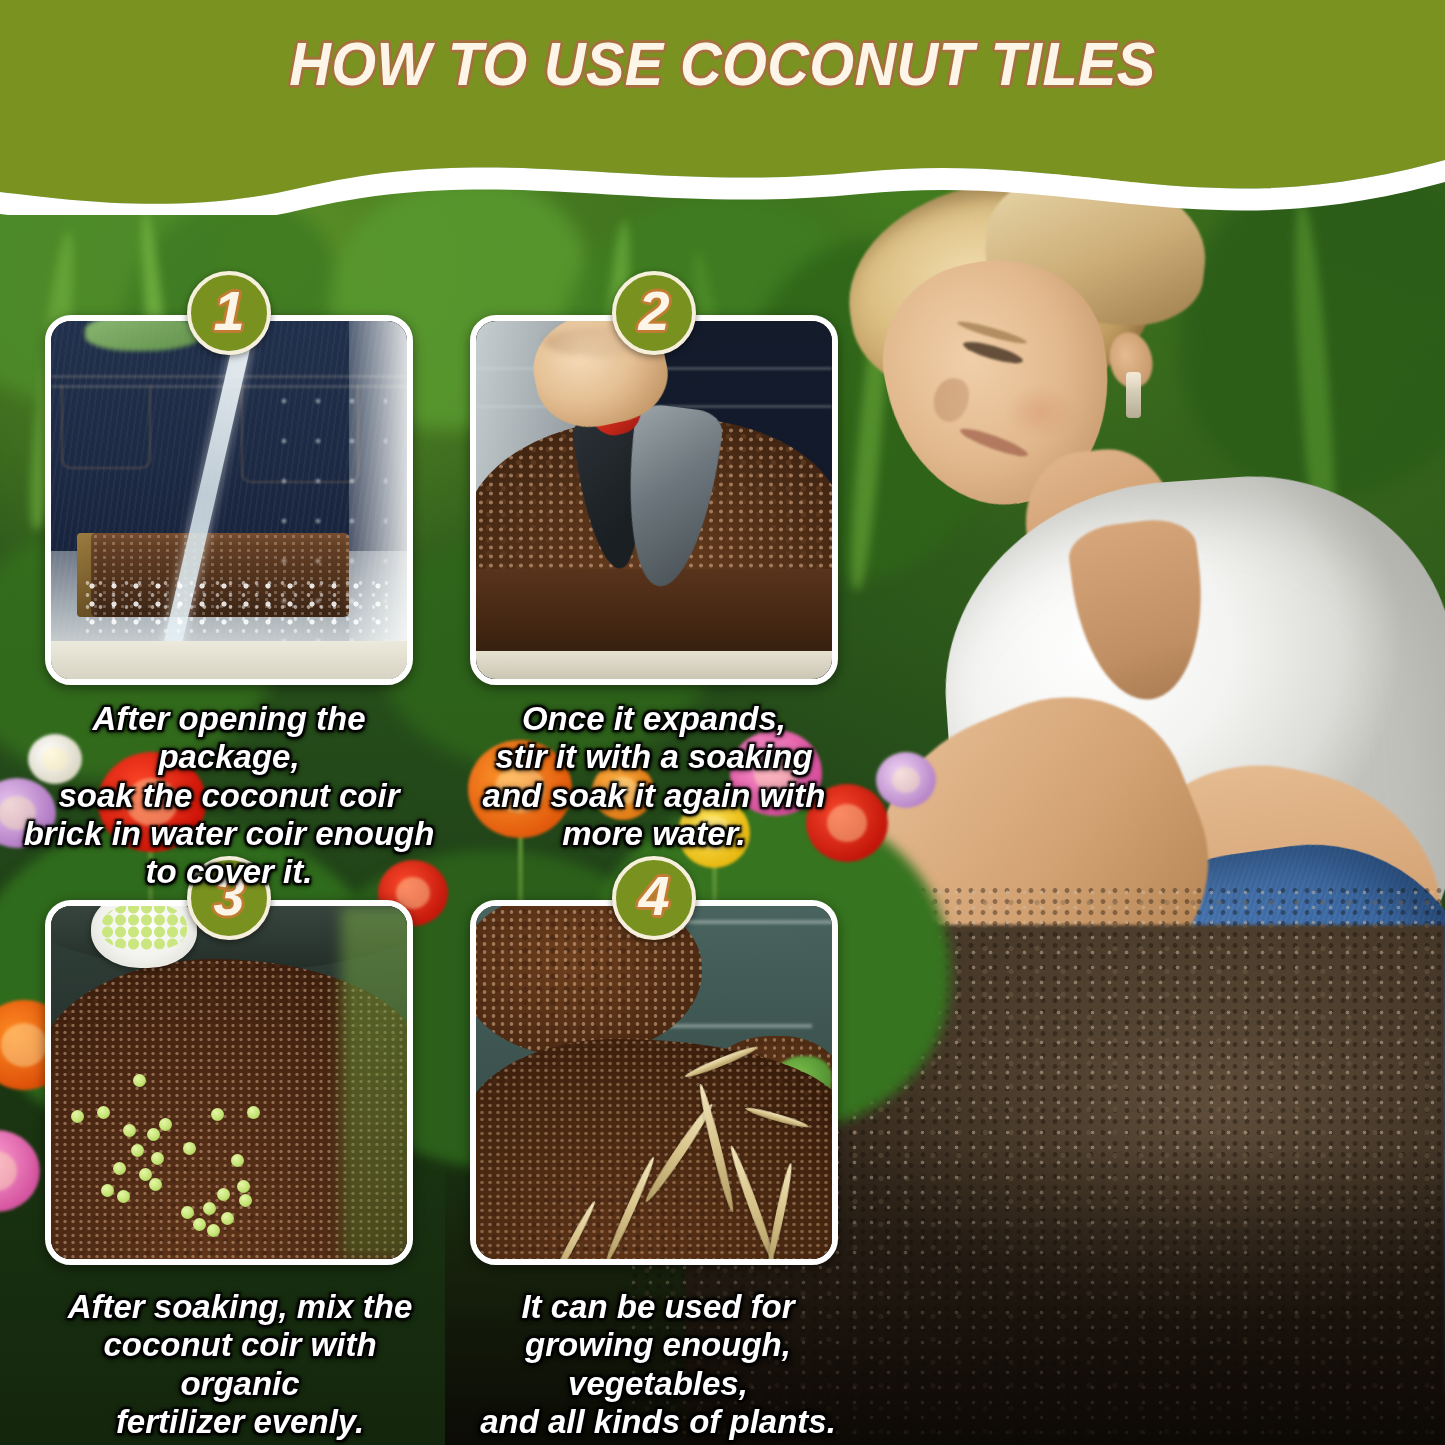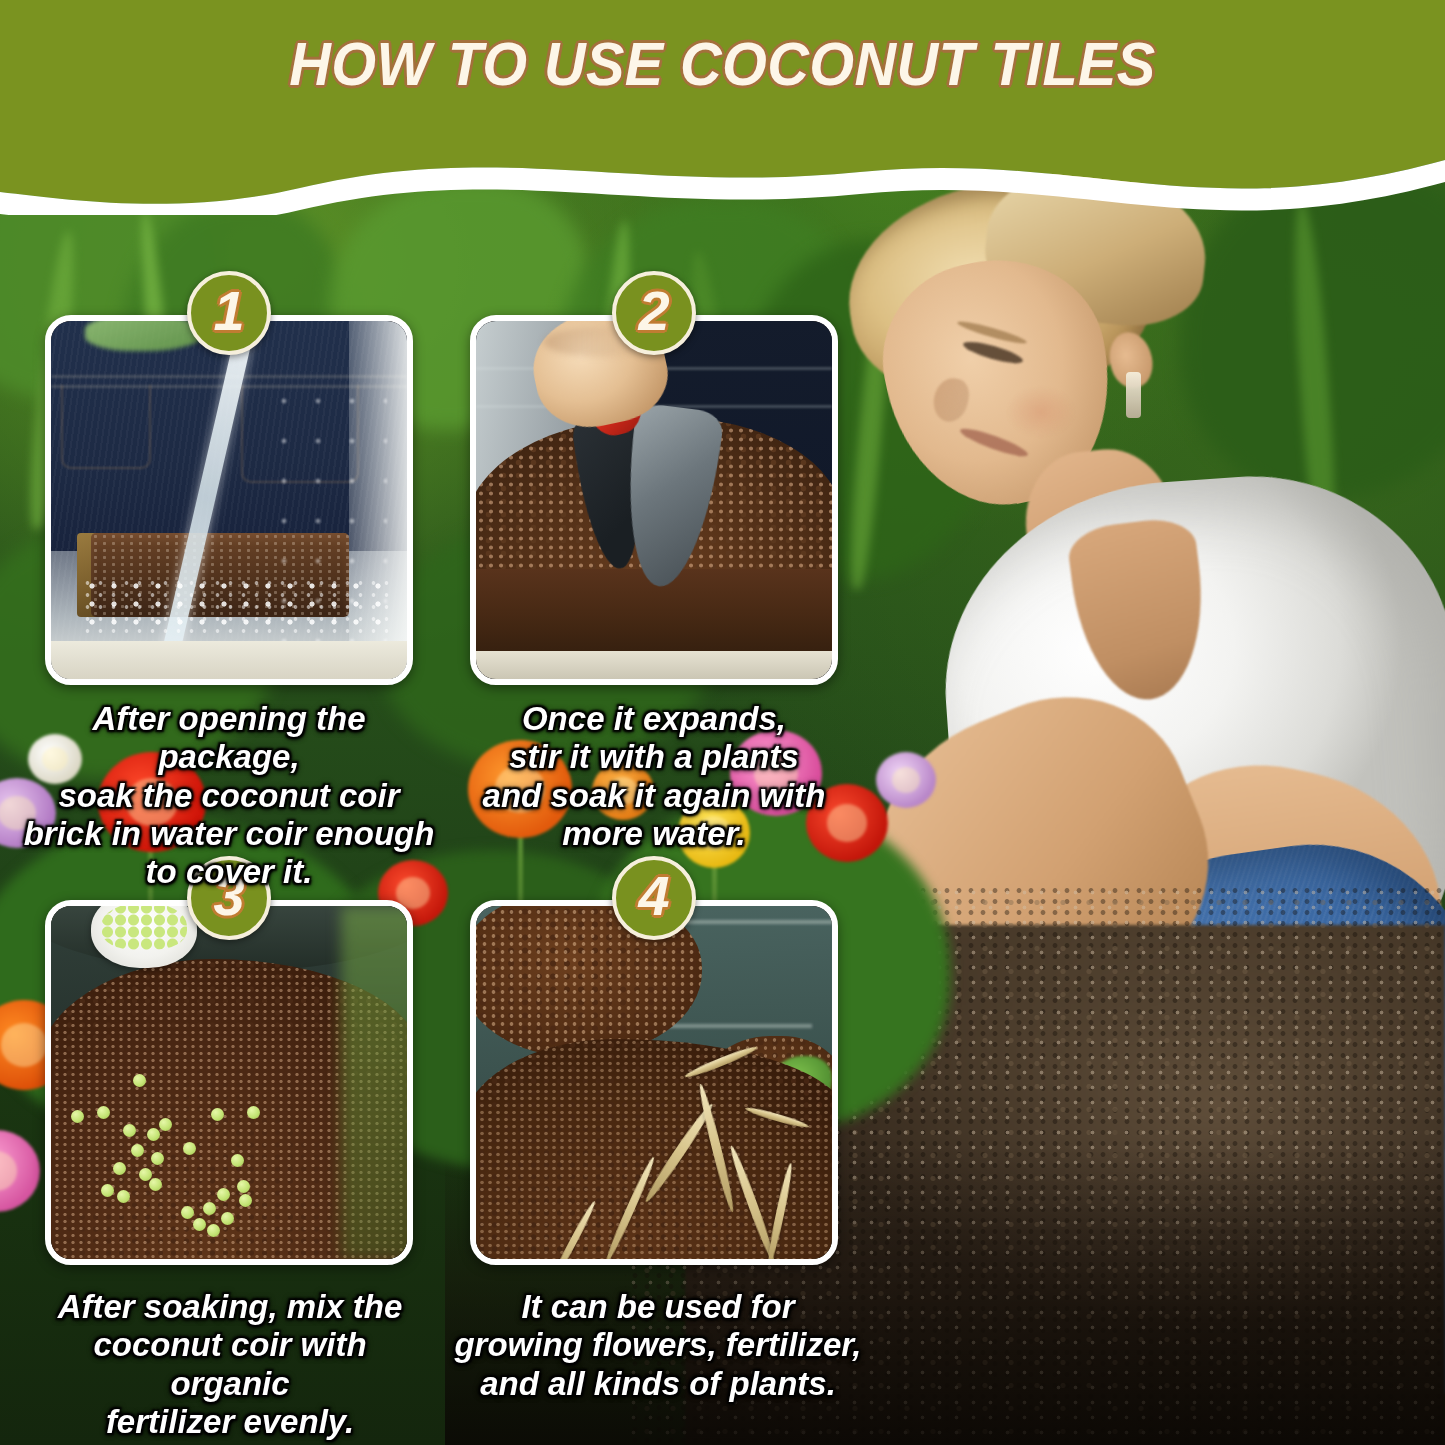--- a/index.html
+++ b/index.html
@@ -621,21 +621,21 @@
           <div class="p2-fist"></div>
           <div class="p2-knuck"></div>
           <div class="p2-ledge"></div>
         </div>
       </div>
       <div class="badge">
         <span>2</span>
       </div>
     </div>
     <div class="caption" style="left:452px;top:700px;width:404px;">Once it expands,
-stir it with a plants
+stir it with a soaking
 and soak it again with
 more water.</div>
 
     <div class="step" style="left:45px;top:900px;width:368px;height:365px;">
       <div class="card">
         <div class="card-inner">
           <div class="p3-pot"></div>
           <div class="p3-rim"></div>
           <div class="p3-coir"></div>
           <div class="p3-grass"></div>
@@ -667,21 +667,21 @@
             <div class="pellet" style="left:156px;top:318px;"></div>
             <div class="pellet" style="left:170px;top:306px;"></div>
             <div class="pellet" style="left:188px;top:288px;"></div>
           </div>
         </div>
       </div>
       <div class="badge">
         <span>3</span>
       </div>
     </div>
-    <div class="caption" style="left:30px;top:1288px;width:400px;">After soaking, mix the
+    <div class="caption" style="left:40px;top:1288px;width:400px;">After soaking, mix the
 coconut coir with organic
 fertilizer evenly.</div>
 
     <div class="step" style="left:470px;top:900px;width:368px;height:365px;">
       <div class="card">
         <div class="card-inner">
           <div class="p4-bg"></div>
           <div class="p4-bgline" style="left:150px;right:-10px;top:14px;"></div>
           <div class="p4-bgline" style="left:160px;right:20px;top:118px;"></div>
           <div class="p4-clumpTop"></div>
@@ -696,17 +696,17 @@
           <div class="root" style="left:94px;top:290px;width:7px;height:90px;transform:rotate(28deg);"></div>
           <div class="root" style="left:206px;top:152px;width:78px;height:8px;transform:rotate(-22deg);"></div>
           <div class="root" style="left:268px;top:208px;width:66px;height:7px;transform:rotate(16deg);"></div>
         </div>
       </div>
       <div class="badge">
         <span>4</span>
       </div>
     </div>
     <div class="caption" style="left:448px;top:1288px;width:420px;">It can be used for
-growing flowers, fertilizer,
+growing enough, vegetables,
 and all kinds of plants.</div>
 
   </div>
 </div>
 
 </body></html>

